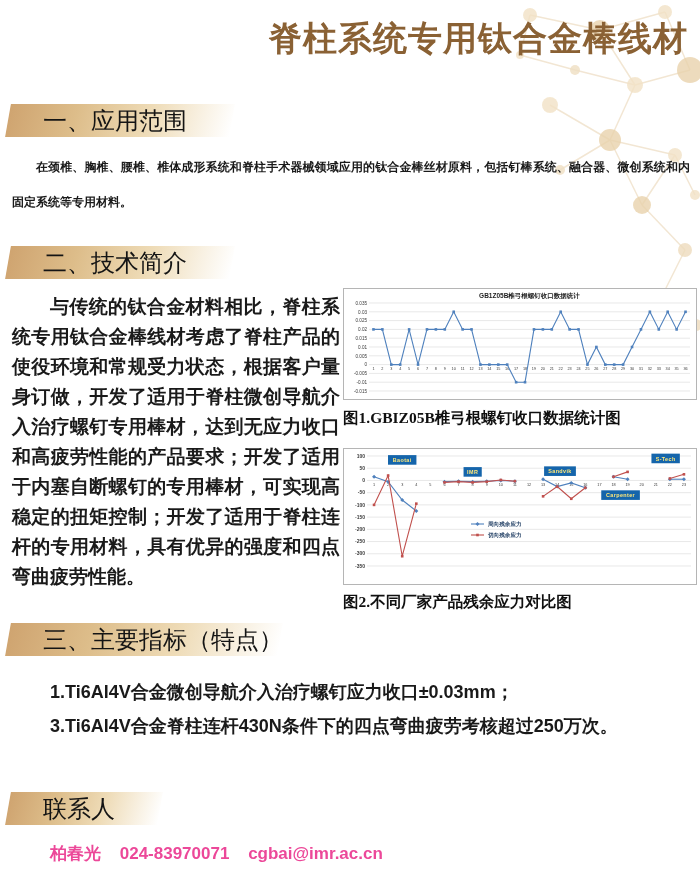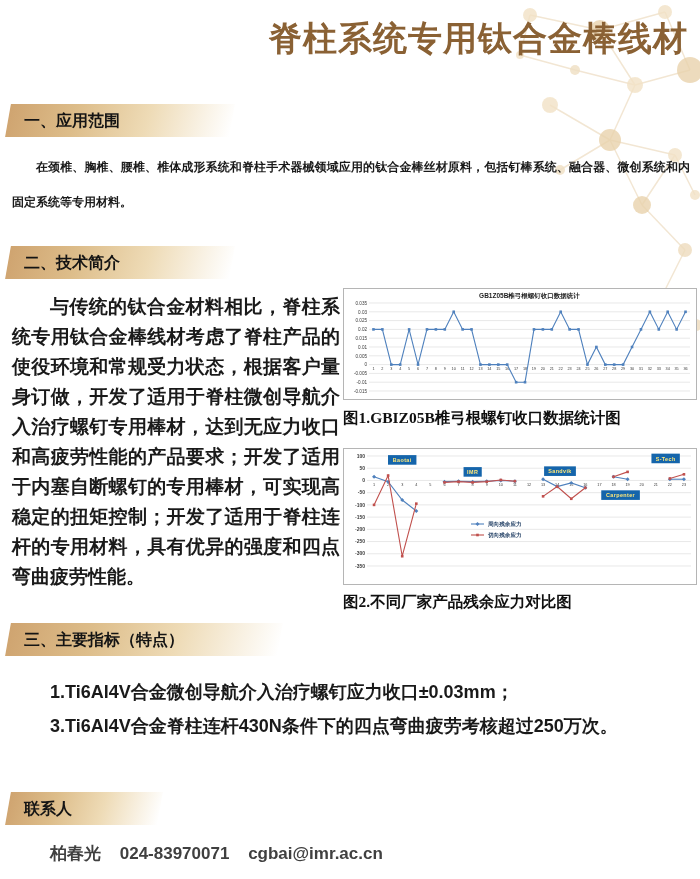--- a/index.html
+++ b/index.html
@@ -4,35 +4,35 @@
 <style>
   html,body{margin:0;padding:0;background:#ffffff;}
   #page{position:relative;width:700px;height:879px;background:#ffffff;overflow:hidden;
         font-family:"Liberation Sans","DejaVu Sans",sans-serif;color:#161616;}
   .pattern{position:absolute;top:0;right:0;pointer-events:none;}
   .page-title{position:absolute;top:16px;right:12px;font-size:34px;font-weight:700;
               color:#8a6134;letter-spacing:1px;white-space:nowrap;}
   .ribbon{position:absolute;height:33px;}
   .ribbon-bg{position:absolute;left:0;top:0;width:100%;height:100%;transform:skewX(-10deg);
              background:linear-gradient(97deg,#cfa470 0%,#ddbd8a 30%,#eedbb6 62%,rgba(250,245,236,0) 100%);}
-  .ribbon-label{position:relative;padding-left:16px;line-height:33px;font-size:16px;font-weight:700;color:#141414;white-space:nowrap;}
+  .ribbon-label{position:relative;padding-left:35px;line-height:33px;font-size:24px;font-weight:400;color:#141414;white-space:nowrap;}
   .body-text{position:absolute;font-weight:700;color:#1a1a1a;text-align:justify;}
   #s1-body{left:12px;top:150px;width:678px;font-size:12px;line-height:35px;text-indent:2em;}
   #s2-body{left:12px;top:292px;width:328px;font-size:19px;line-height:30px;text-indent:2em;}
   .chart-box{position:absolute;left:343px;width:354px;background:#fff;}
   #fig1-box{top:288px;height:112px;}
   #fig2-box{top:448px;height:137px;}
   .fig-caption{position:absolute;left:343px;width:354px;text-align:left;
                font-family:"Liberation Serif","DejaVu Serif",serif;font-weight:700;
                font-size:15.5px;color:#101010;white-space:nowrap;}
   #fig1-caption{top:408px;}
   #fig2-caption{top:592px;}
   .indicator-list{position:absolute;left:50px;top:675px;width:630px;font-size:18px;
                   line-height:34px;font-weight:700;color:#1a1a1a;}
-  .contact-line{position:absolute;left:50px;top:842px;font-size:17px;font-weight:700;color:#404040;}
+  .contact-line{position:absolute;left:50px;top:842px;font-size:17px;font-weight:700;color:#ec4899;}
   .contact-line span{margin-right:14px;}
 </style>
 </head>
 <body>
 
 <div id="page">
 
   <svg class="pattern" width="340" height="335" viewBox="0 0 340 335">
     <g stroke="#eddcc1" stroke-width="1.5" opacity="0.7">
       <line x1="170" y1="15" x2="240" y2="30"></line>

